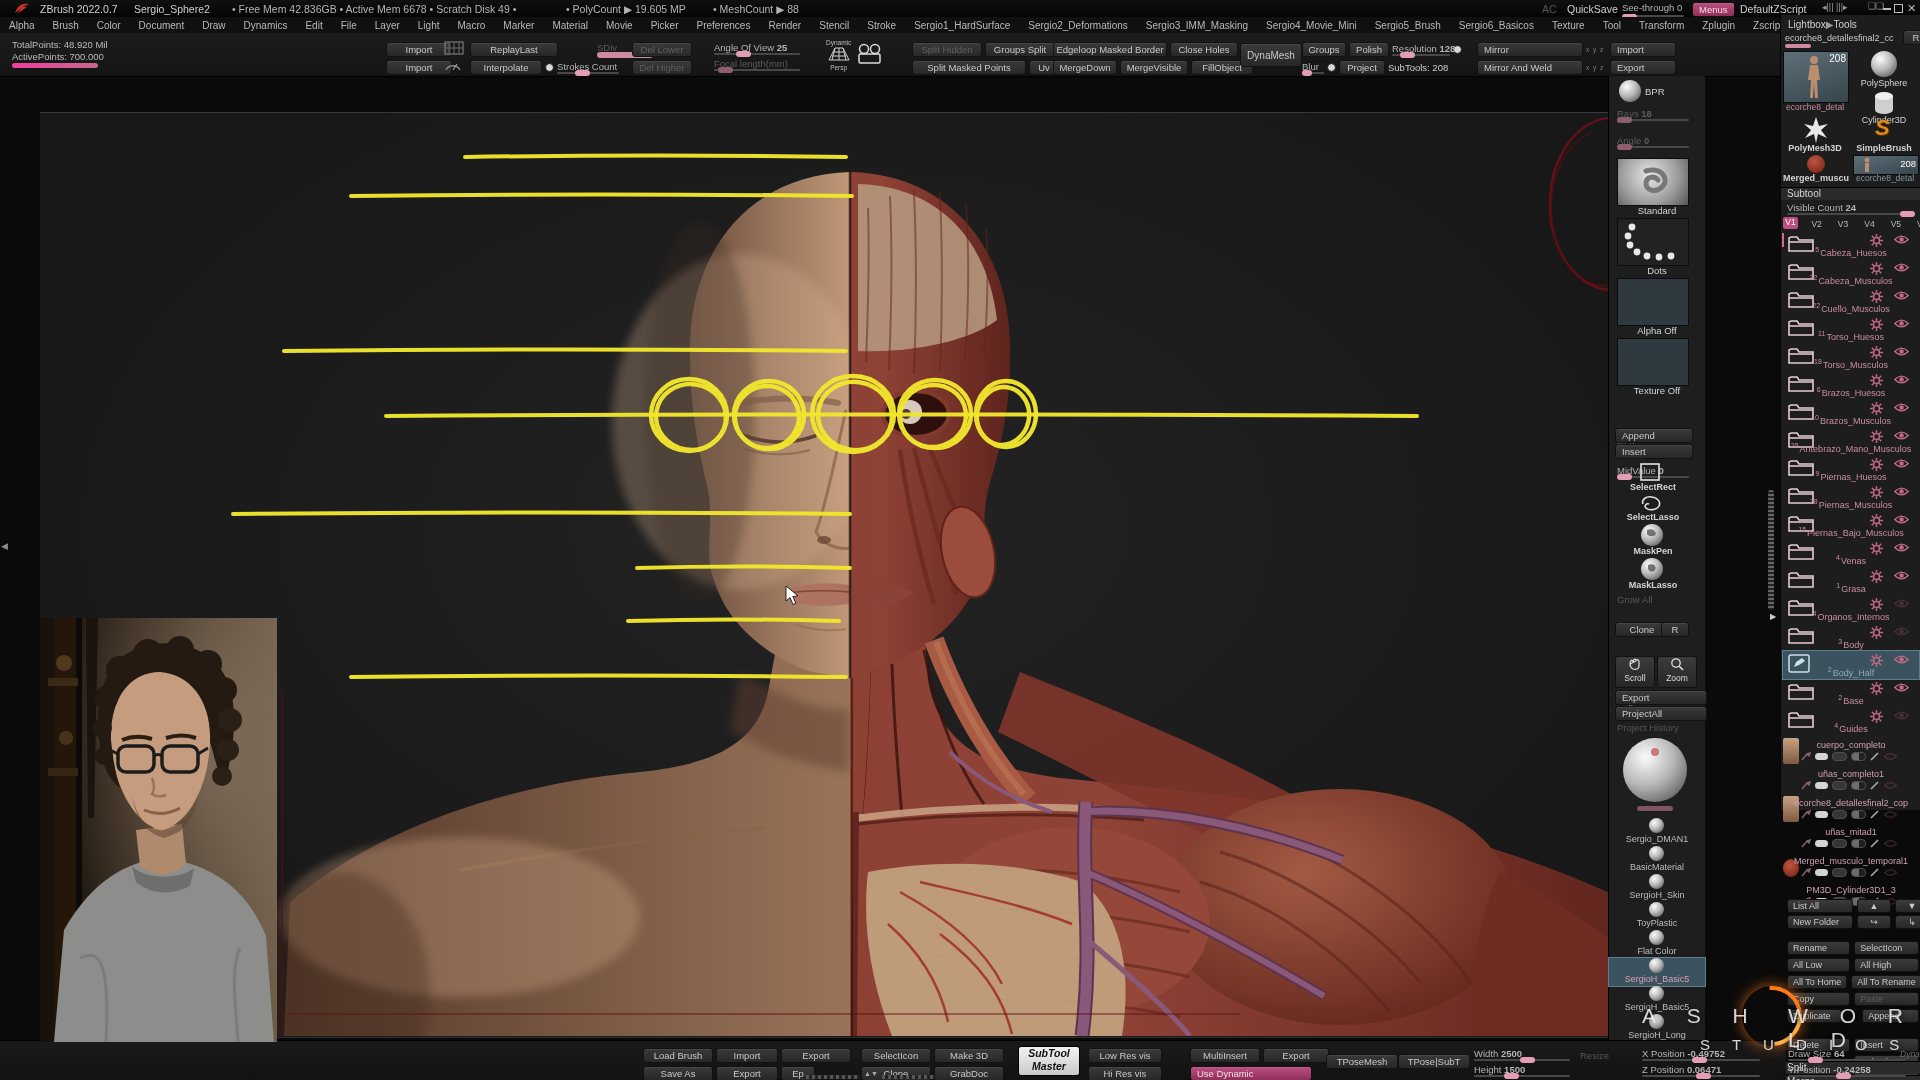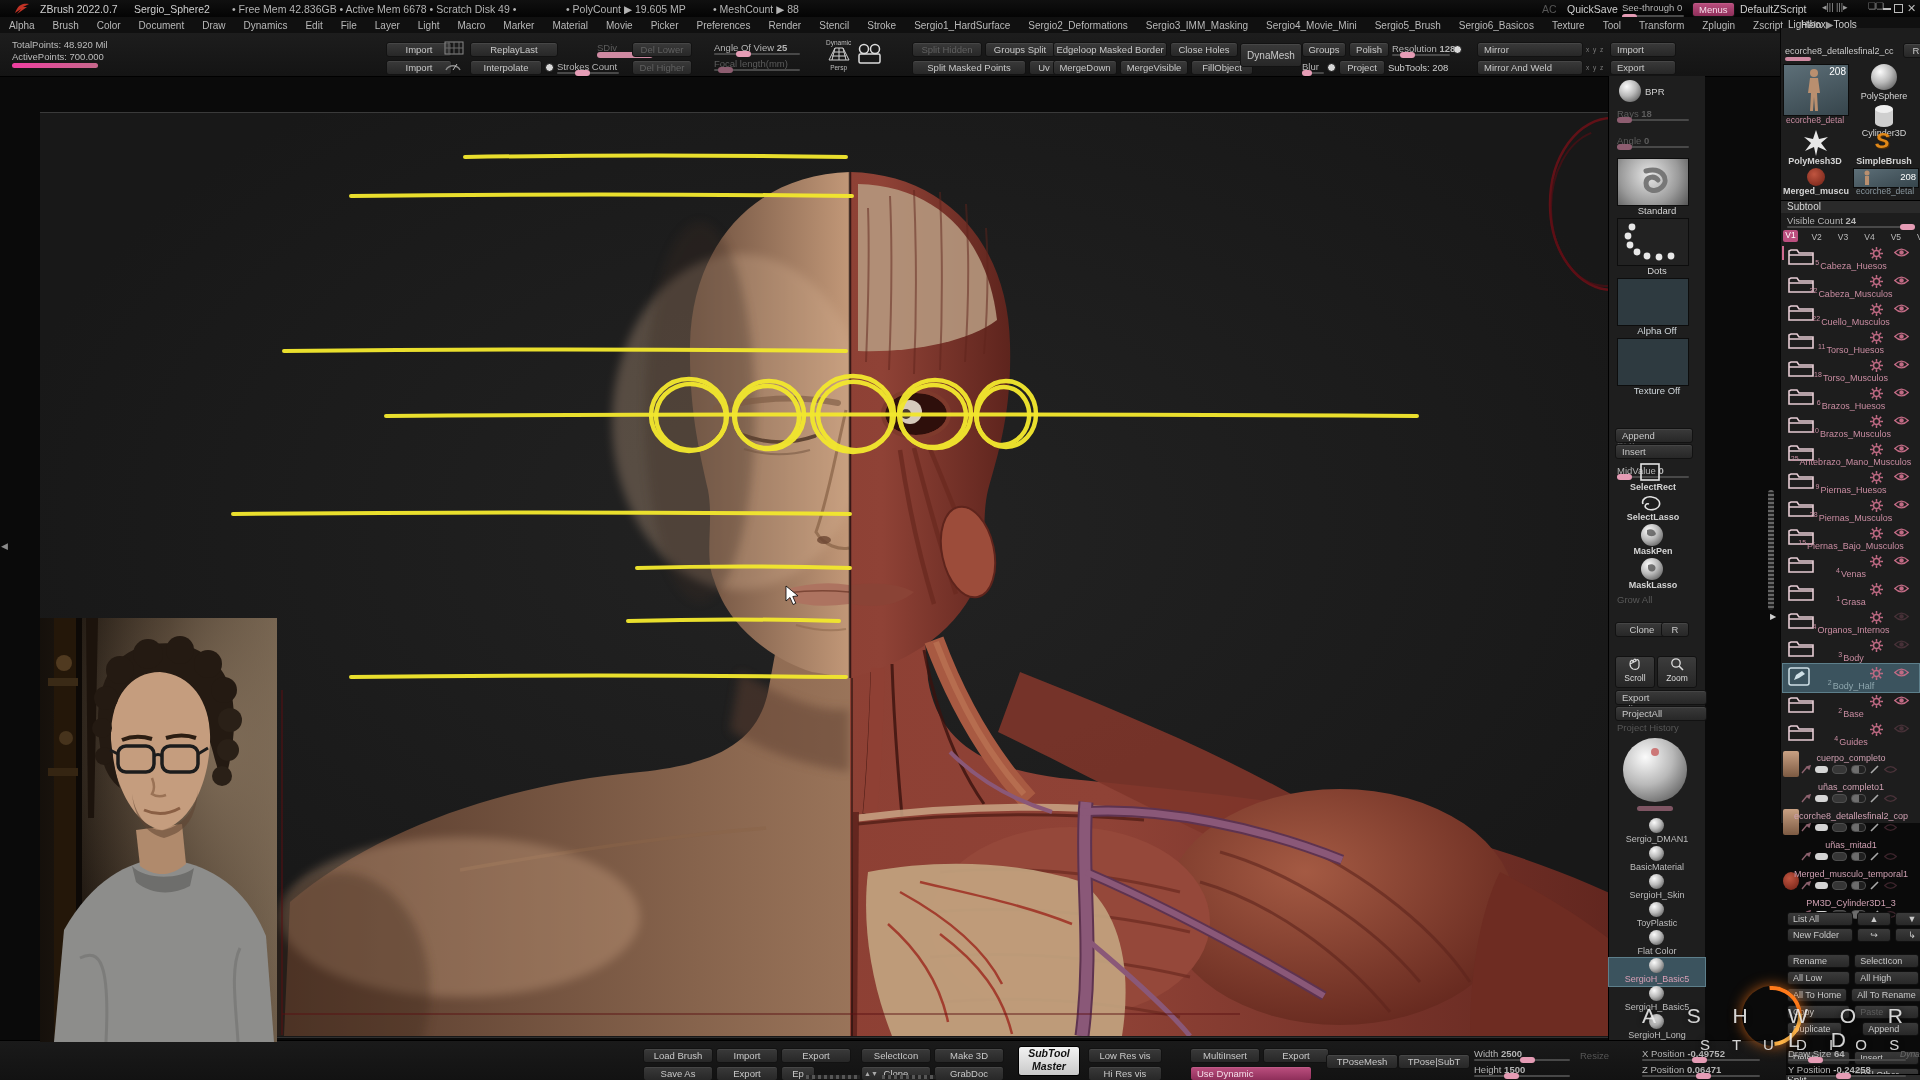--- a/index.html
+++ b/index.html
@@ -28,21 +28,21 @@
   .r{display:flex;gap:3px;align-items:center;}
   .dot{width:7px;height:7px;border-radius:50%;background:#d8d8d8;border:1px solid #111;display:inline-block;}
   .axis{font-size:6.5px;color:#7c7c7c;letter-spacing:1px;}
   
   #rshelf{left:1608px;top:76px;width:96px;height:964px;background:#1e1e1e;border-left:1px solid #000;}
   .thumb{position:absolute;left:8px;width:70px;background:#2e3a40;border:1px solid #0d0d0d;}
   .sph{border-radius:50%;background:radial-gradient(circle at 35% 30%,#fbfbfb,#b9b9b9 45%,#6c6c6c 80%,#4c4c4c);}
   .matlab{position:absolute;left:0;width:96px;text-align:center;font-size:9px;color:#bdbdbd;white-space:nowrap;}
   .matlab.pk{color:#d9a0b6;}
   
-  #tray{left:1780px;top:28px;width:140px;height:795px;background:#1d1d1d;border-left:1px solid #050505;font-size:9px;}
+  #tray{left:1780px;top:15px;width:140px;height:795px;background:#1d1d1d;border-left:1px solid #050505;font-size:9px;}
   .strow{position:relative;height:28px;color:#c88ca1;}
   .strow .nm{position:absolute;left:0;right:0;bottom:1px;text-align:center;white-space:nowrap;font-size:9px;}
   .strow .cnt{font-size:7px;vertical-align:4px;margin-right:1px;}
   .strow .fold{position:absolute;left:5px;top:3px;}
   .strow .pbox{position:absolute;left:5px;top:3px;display:none;}
   .strow .gear{position:absolute;right:36px;top:3px;}
   .strow .eye{position:absolute;right:10px;top:3px;}
   .strow .eye.dim,.strow .eye[data-dim="1"]{opacity:.25;}
   .strow.selected{background:#3b535e;outline:1px solid #5d7f8b;} .strow.selected .pbox{display:block;}
   .strow.selected .nm{color:#8fa7ae;}

